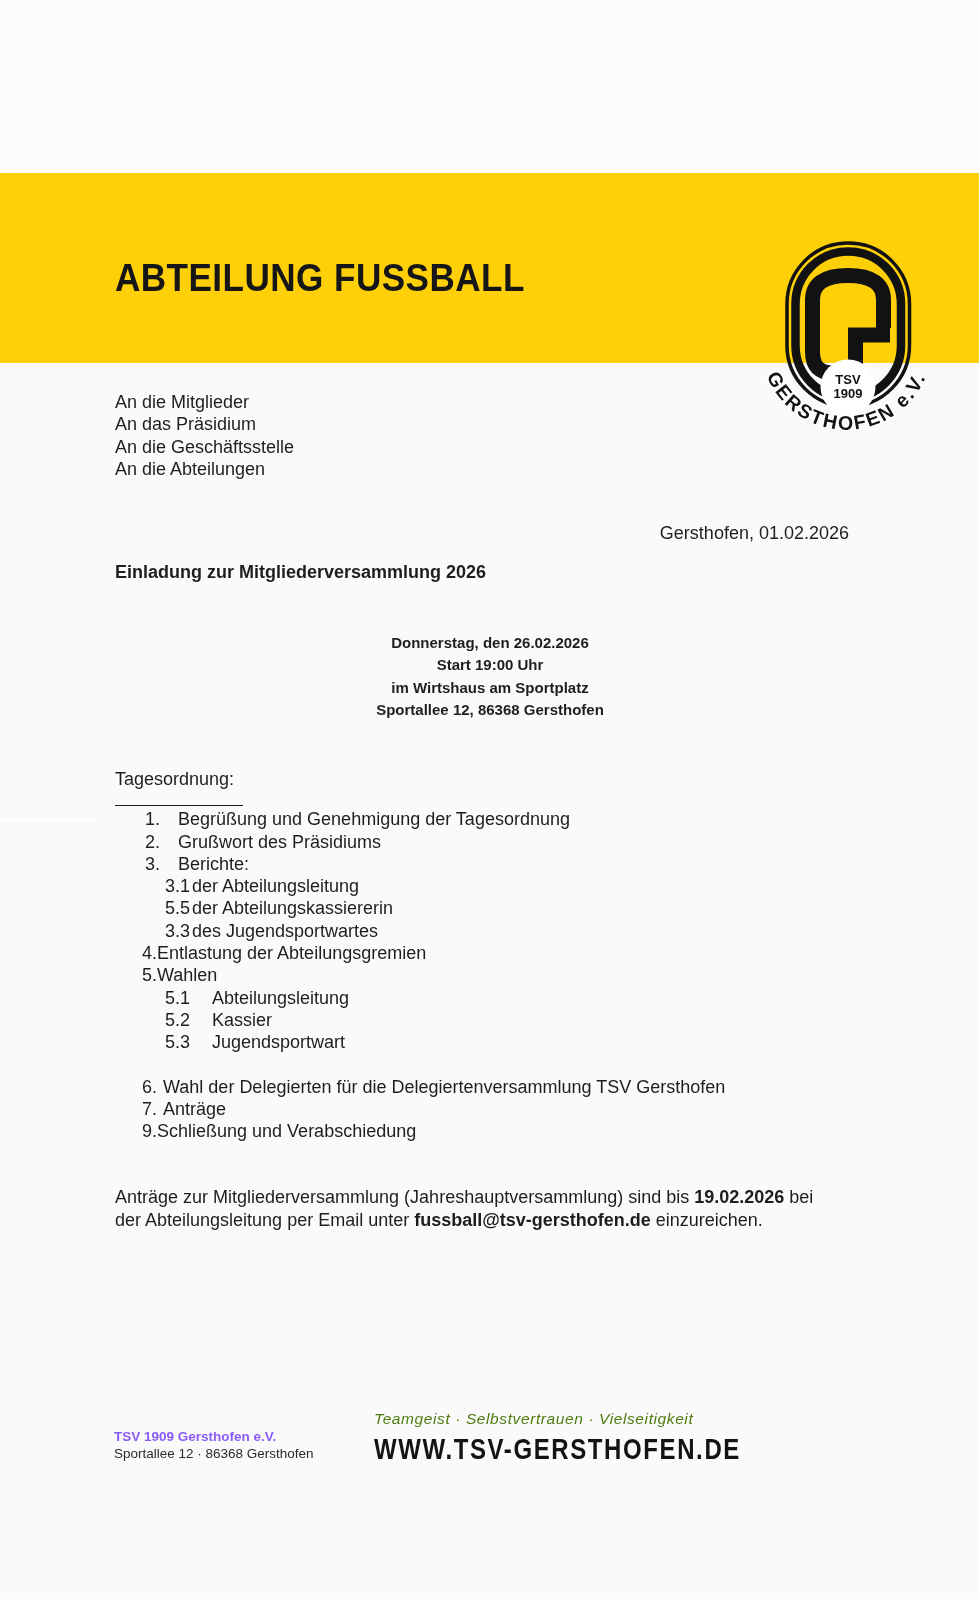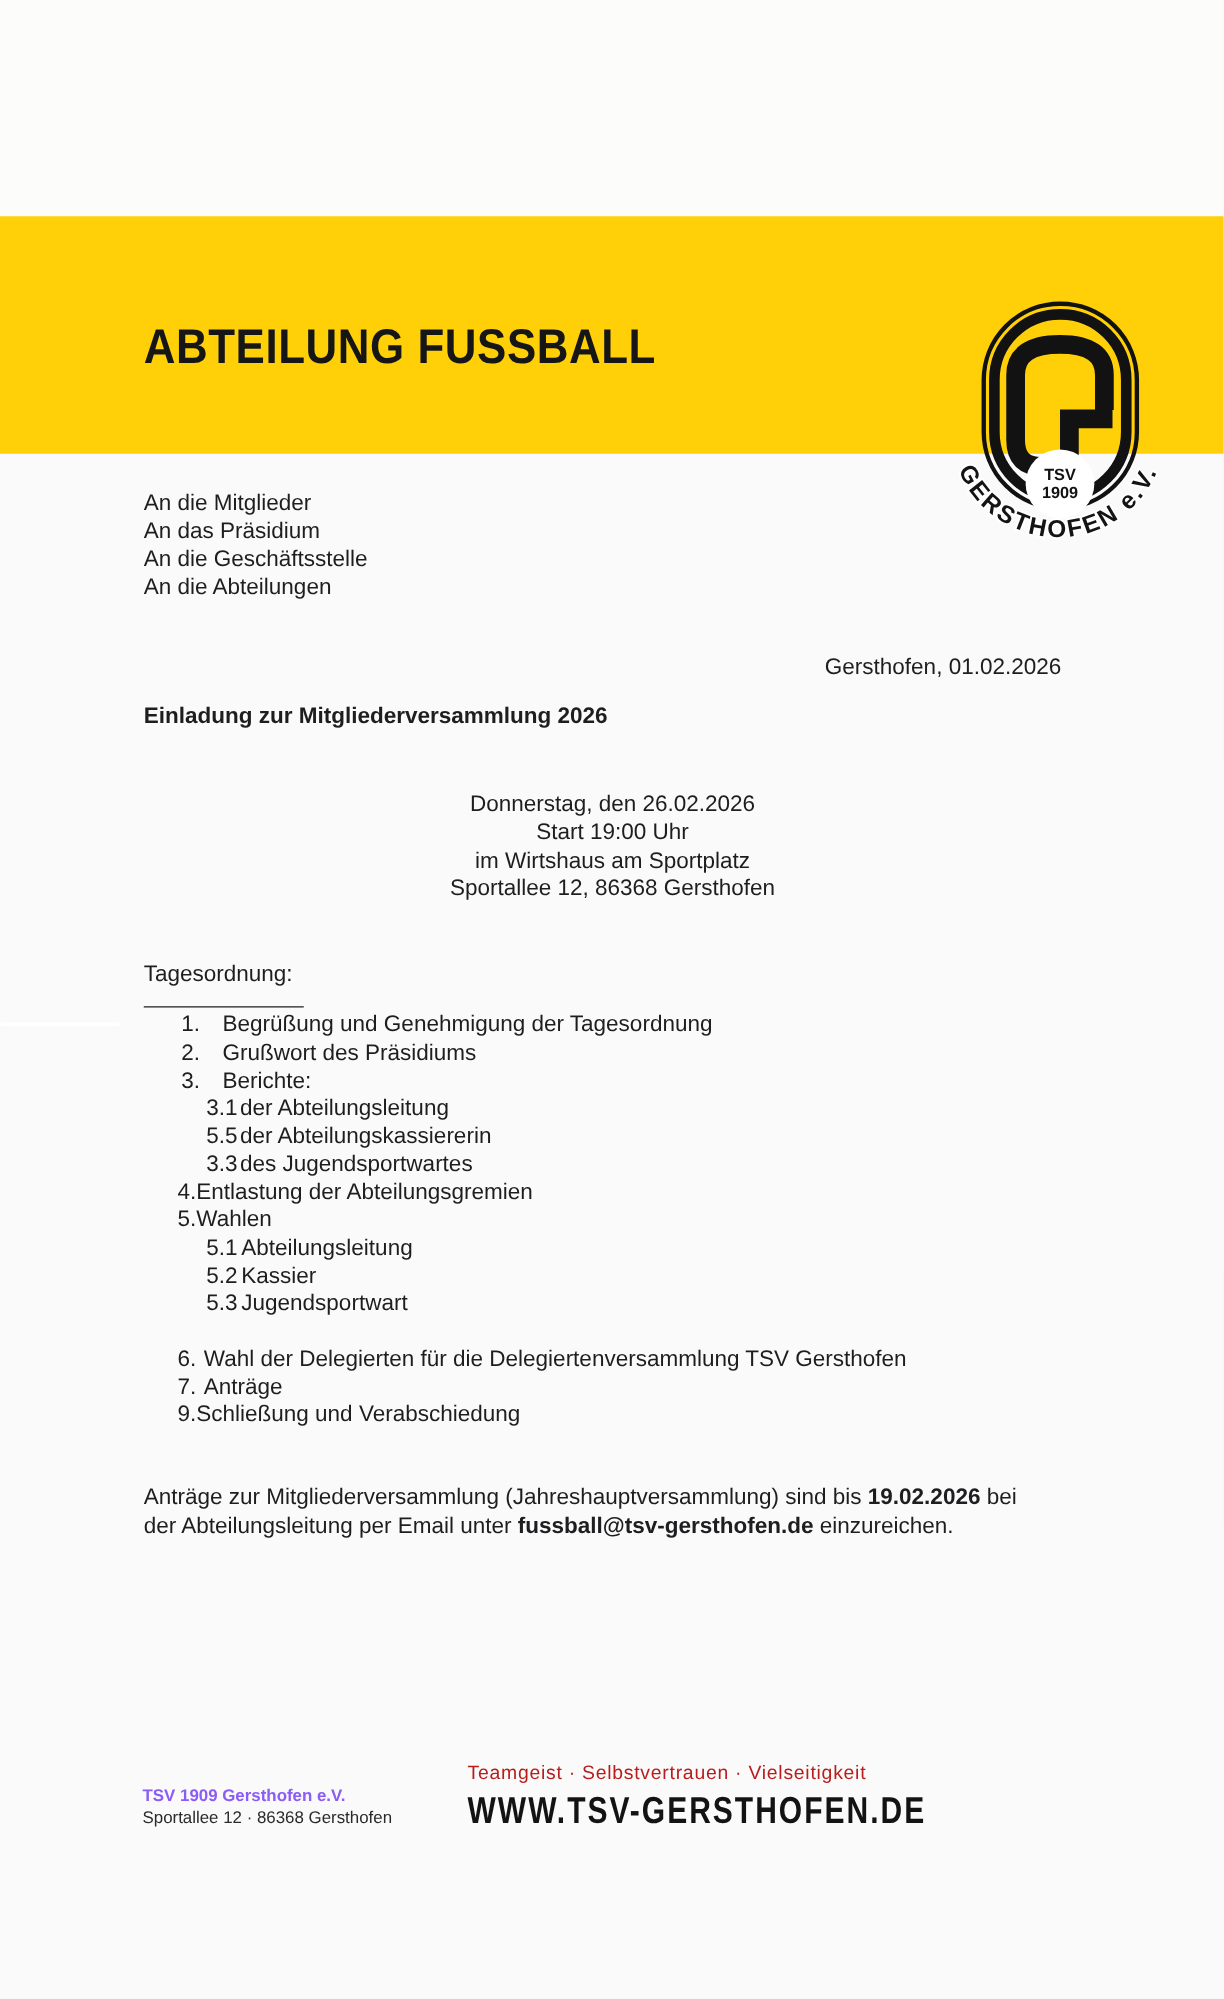--- a/index.html
+++ b/index.html
@@ -39,54 +39,55 @@
   }
   .letter-block{position:absolute;left:115px;width:750px;}
   .recipients{top:391px;font-size:18px;line-height:22.4px;}
   .dateline{
     top:523px;text-align:right;padding-right:16px;box-sizing:border-box;
     font-size:18px;
   }
   .subject{top:562px;font-size:18px;font-weight:bold;}
   .meeting{
     top:632px;text-align:center;
-    font-size:18px;font-weight:normal;line-height:22.4px;
+    font-size:15px;font-weight:bold;line-height:22.4px;
   }
   .agenda{top:768px;font-size:18px;line-height:22.3px;width:780px;}
   .agenda-heading{margin-bottom:2px;}
   .agenda-heading .u{
     border-bottom:1.6px solid #1e1e20;
     padding-right:9px;padding-bottom:15px;
     display:inline-block;
   }
   .row{white-space:nowrap;}
   .row .num{display:inline-block;}
   .lvl1{margin-left:30px;}
   .lvl1 .num{width:33px;}
   .lvl2-tight{margin-left:50px;}
   .lvl2-tight .num{width:27px;}
   .lvl2-gap{margin-left:50px;}
-  .lvl2-gap .num{margin-right:3px;}
+  .lvl2-gap .num{margin-right:22px;}
   .lvl0-tight{margin-left:27px;}
   .lvl0-gap{margin-left:27px;}
   .lvl0-gap .num{margin-right:6px;}
   .gap-before{margin-top:22px;}
   .closing{top:1186px;width:762px;font-size:18px;line-height:23px;}
   .closing b{font-weight:bold;}
   .footer-left{
     position:absolute;left:114px;top:1428px;
     font-size:13.5px;line-height:17px;color:#2a2a2c;
   }
   .footer-left .org{font-weight:bold;color:#8b5cf6;}
   .footer-center{
     position:absolute;left:374px;top:1410px;
   }
   .slogan{
-    font-size:15.5px;letter-spacing:0.6px;color:#b91c1c;
+    font-size:15.5px;letter-spacing:0.6px;color:#4d7c0f;
     white-space:nowrap;
+    font-style:italic;
   }
   .website{
     margin-top:4px;
     font-size:30px;font-weight:bold;letter-spacing:2px;
     color:#131313;white-space:nowrap;
     transform:scaleX(0.80);
     transform-origin:left top;
   }
   .scan-artifact{
     position:absolute;left:0;top:818px;width:96px;height:3px;

